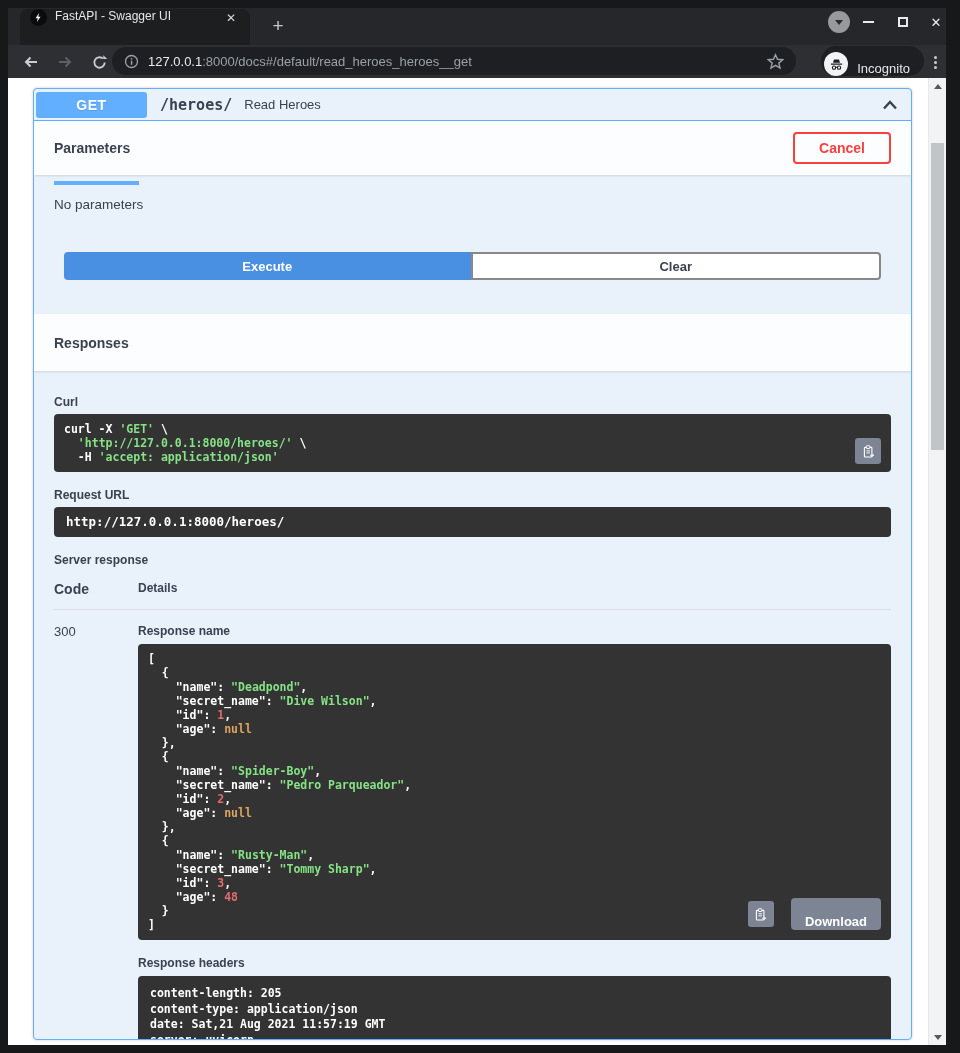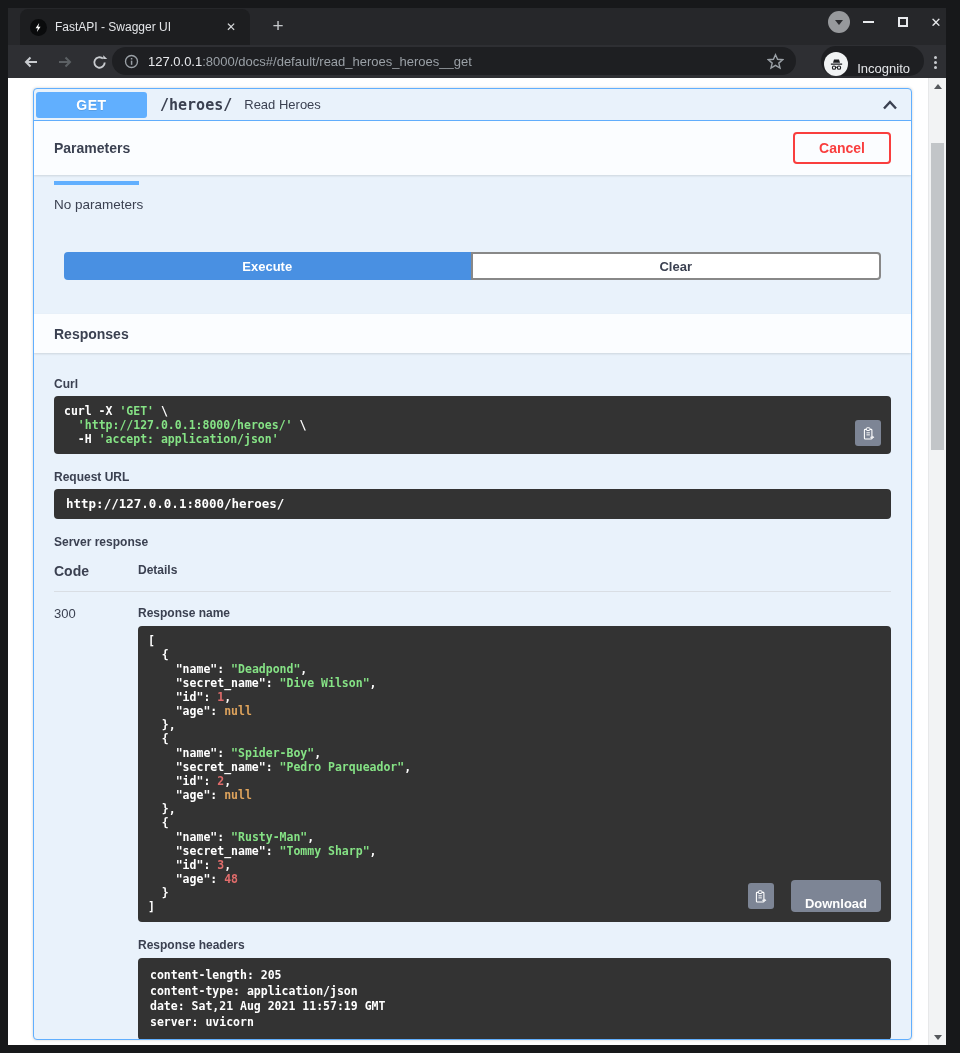--- a/index.html
+++ b/index.html
@@ -9,21 +9,21 @@
     --exec:#4990e2; --cancel:#f93e3e; --codebg:#333333; --btngray:#7d8595;
     --green:#85e285; --num:#e06c6b; --null:#dea35c;
   }
   *{box-sizing:border-box;margin:0;padding:0}
   html,body{width:960px;height:1053px;overflow:hidden}
   body{background:var(--frame);font-family:"Liberation Sans",sans-serif;position:relative}
 
   
   .titlebar{position:absolute;left:8px;top:8px;width:938px;height:37px;background:var(--tabrow)}
   .tab{position:absolute;left:12px;top:1px;width:230px;height:36px;background:var(--tab);
-       border-radius:8px 8px 0 0;display:flex;align-items:center;padding:0 10px;color:var(--chrometext)}
+       border-radius:8px 8px 0 0;display:flex;align-items:flex-start;padding:0 10px;color:var(--chrometext)}
   .favicon{width:17px;height:17px;border-radius:50%;background:#0a0b0c;display:flex;align-items:center;justify-content:center;flex:none}
   .tab-title{font-size:12px;margin-left:8px;flex:1;white-space:nowrap;overflow:hidden}
   .tab-close{color:#d6d8da;font-size:12px;padding:2px 4px;cursor:default}
   .newtab{position:absolute;left:258px;top:6px;width:24px;height:24px;color:#c4c7ca;font-size:19px;
           display:flex;align-items:center;justify-content:center;border-radius:50%}
   .win-circle{position:absolute;left:820px;top:3px;width:22px;height:22px;border-radius:50%;background:#97999c;
               display:flex;align-items:center;justify-content:center}
   .win-circle .tri{width:0;height:0;border-left:4px solid transparent;border-right:4px solid transparent;border-top:5px solid #2a2b2e}
   .winbtn{position:absolute;top:6px;width:16px;height:16px;display:flex;align-items:center;justify-content:center;color:#e8eaed}
   .win-min{left:852px}.win-max{left:887px}.win-close{left:920px;font-size:13px}
@@ -71,21 +71,21 @@
   .cancel-btn{border:2px solid var(--cancel);color:var(--cancel);background:transparent;font-weight:bold;
               font-size:14px;padding:6px 24px;border-radius:4px;font-family:inherit}
 
   .no-params{padding:22px 20px 0;font-size:13.5px;color:var(--heading)}
   .exec-wrap{display:flex;padding:40px 30px 34px}
   .exec-btn{flex:1;height:28px;background:var(--exec);color:#fff;border:none;font-weight:bold;font-size:13px;
             border-radius:4px 0 0 4px;font-family:inherit}
   .clear-btn{flex:1;height:28px;background:#fff;border:2px solid #888;color:var(--heading);font-weight:bold;
              font-size:13px;border-radius:0 4px 4px 0;font-family:inherit}
 
-  .resp-head{height:39px;background:var(--band);box-shadow:0 1px 2px rgba(0,0,0,.12);display:flex;align-items:center;padding:0 20px}
+  .resp-head{height:57px;background:var(--band);box-shadow:0 1px 2px rgba(0,0,0,.12);display:flex;align-items:center;padding:0 20px}
   .resp-title{font-size:14px;font-weight:bold;color:var(--heading)}
 
   .resp-area{padding:24px 20px 0}
   .lbl{font-size:12px;font-weight:bold;color:var(--heading);margin-bottom:5px}
   pre{font-family:"DejaVu Sans Mono",monospace;font-weight:bold;font-size:11.5px;line-height:14px;color:#fff}
   .curl-block{position:relative;background:var(--codebg);border-radius:4px;padding:8px 44px 8px 10px;margin-bottom:16px}
   .url-block{background:var(--codebg);border-radius:4px;padding:8px 12px;margin-bottom:16px}
   .url-block pre{font-size:12.5px}
   .sr-lbl{margin-bottom:14px}
   .table-head{display:flex;align-items:flex-start}

